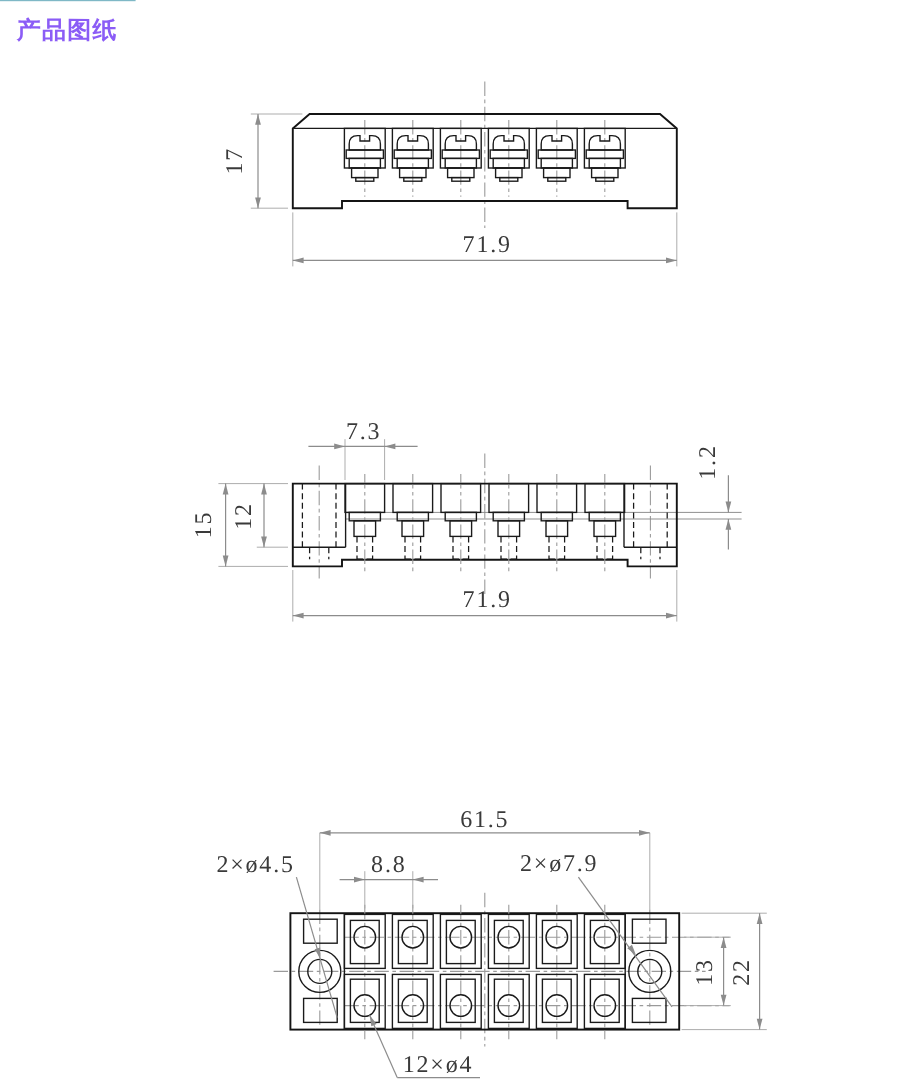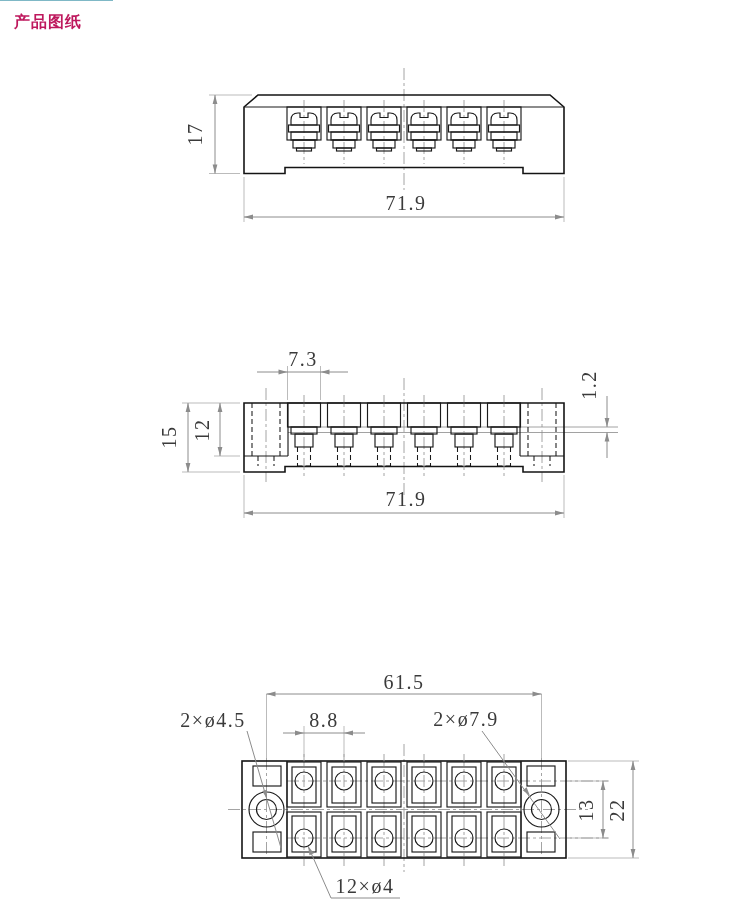--- a/index.html
+++ b/index.html
@@ -1,20 +1,20 @@
 <!DOCTYPE html>
 <html><head>
 <meta charset="utf-8">
 <style>
   html,body{margin:0;padding:0;background:#ffffff;}
   .canvas{position:relative;width:750px;height:904px;background:#ffffff;overflow:hidden;
           font-family:"Liberation Sans",sans-serif;}
   .top-line{position:absolute;left:0;top:0;width:113px;height:1px;background:#7fb8c6;}
-  .title{position:absolute;left:14px;top:12px;font-size:16px;font-weight:600;
-         color:#be185d;letter-spacing:1px;}
+  .title{position:absolute;left:14px;top:12px;font-size:20px;font-weight:600;
+         color:#8b5cf6;letter-spacing:1px;}
   svg{position:absolute;left:0;top:0;}
   
   .o {stroke:#141414;stroke-width:1.6;fill:none;stroke-linejoin:miter;}
   .o2{stroke:#1a1a1a;stroke-width:1.15;fill:none;}
   .d {stroke:#8c8c8c;stroke-width:1;fill:none;}
   .e {stroke:#a9a9a9;stroke-width:0.8;fill:none;}
   .c {stroke:#9a9a9a;stroke-width:0.9;fill:none;stroke-dasharray:12 3 3 3;}
   .h {stroke:#1a1a1a;stroke-width:1.05;fill:none;stroke-dasharray:5 3;}
   .r {stroke:#8a8a8a;stroke-width:0.8;fill:none;}
   .ar{fill:#8c8c8c;stroke:none;}

